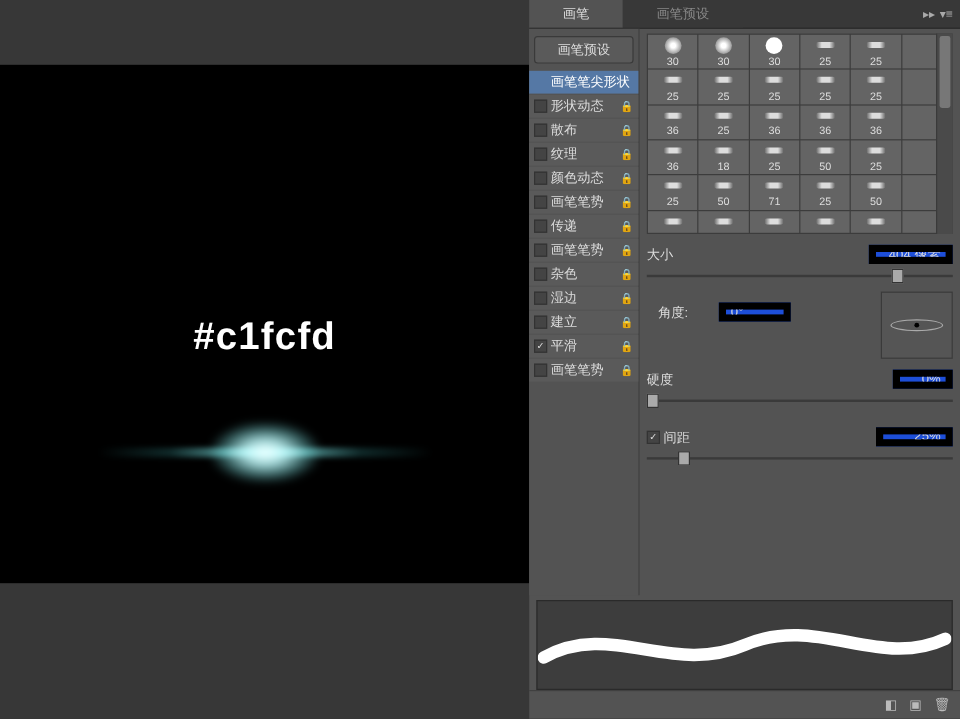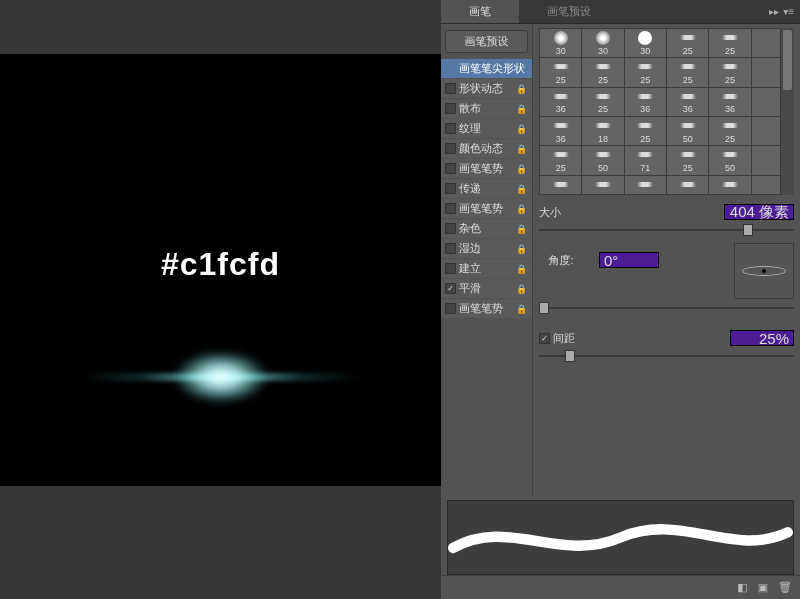--- a/index.html
+++ b/index.html
@@ -1,20 +1,20 @@
 <!DOCTYPE html>
 <html><head>
 <meta charset="utf-8">
 <style>
 * { margin:0; padding:0; box-sizing:border-box; font-family:"Microsoft YaHei",sans-serif; }
 body { background:#373737; width:800px; height:599px; overflow:hidden; position:relative; }
 .canvas-area { position:absolute; left:0; top:54px; width:441px; height:432px; background:#000; overflow:hidden; }
 .glow { position:absolute; left:50%; top:323px; transform:translate(-50%,-50%); width:420px; height:8px; background:radial-gradient(ellipse 200px 40px at center,rgba(193,252,253,0.95) 0%,rgba(120,220,220,0.6) 18%,rgba(60,160,160,0.25) 40%,transparent 70%); filter:blur(2px); }
 .glow::after { content:""; position:absolute; left:50%; top:50%; transform:translate(-50%,-50%); width:90px; height:50px; background:radial-gradient(ellipse at center,rgba(240,255,255,1) 0%,rgba(193,252,253,0.9) 25%,rgba(120,220,220,0.4) 55%,transparent 75%); filter:blur(3px); }
-.color-text { position:absolute; left:50%; top:192px; transform:translateX(-50%); color:#fff; font-size:32px; font-weight:bold; letter-spacing:1px; }
+.color-text { position:absolute; left:50%; top:208px; transform:translateX(-50%); color:#fff; font-size:32px; font-weight:bold; letter-spacing:1px; }
 .panel { position:absolute; right:0; top:0; width:359px; height:599px; background:#535353; display:flex; flex-direction:column; font-size:11px; color:#ddd; }
 .panel-tabs { height:24px; background:#383838; display:flex; align-items:stretch; border-bottom:1px solid #2a2a2a; }
 .tab { padding:4px 28px; background:#535353; cursor:pointer; display:flex; align-items:center; }
 .tab.inactive { background:#383838; color:#888; }
 .tab-right { margin-left:auto; display:flex; align-items:center; gap:4px; padding-right:6px; }
 .mini-icon { color:#aaa; font-size:10px; cursor:pointer; }
 .panel-body { display:flex; flex:1; }
 .left-col { width:92px; background:#535353; border-right:1px solid #404040; }
 .preset-btn { margin:6px 4px; padding:3px 0; text-align:center; border:1px solid #3a3a3a; background:#5a5a5a; border-radius:3px; cursor:pointer; }
 .option-row { display:flex; align-items:center; height:19px; padding:4px 4px; cursor:pointer; background:#5a5a5a; margin:0 0 1px 0; }
@@ -25,21 +25,21 @@
 .right-col { flex:1; display:flex; flex-direction:column; padding:4px 6px; }
 .thumbs { display:grid; grid-template-columns:repeat(6,1fr); gap:1px; background:#3c3c3c; padding:1px; height:167px; overflow:hidden; position:relative; }
 .thumb { background:#646464; display:flex; flex-direction:column; align-items:center; justify-content:center; cursor:pointer; }
 .thumb .shape { width:18px; height:14px; display:flex; align-items:center; justify-content:center; }
 .thumb .sz { font-size:9px; color:#ddd; margin-top:1px; }
 .circle-soft { width:14px; height:14px; border-radius:50%; background:radial-gradient(circle,#fff 20%,#999 70%,transparent 100%); }
 .circle-hard { width:14px; height:14px; border-radius:50%; background:#fff; }
 .flat { width:16px; height:5px; background:linear-gradient(90deg,transparent,#ddd 30%,#ddd 70%,transparent); border-radius:2px; }
 .ctrl-row { display:flex; align-items:center; margin-top:8px; height:18px; }
 .ctrl-label { width:40px; }
-.ctrl-input { width:70px; height:16px; background:#4c1d95; border:1px solid #000000; color:#ddd; font-size:15px; padding:0 4px; text-align:right; }
+.ctrl-input { width:70px; height:16px; background:#1d4ed8; border:6px solid #000000; color:#ddd; font-size:11px; padding:0 4px; text-align:right; }
 .slider { position:relative; height:14px; margin-top:2px; }
 .slider-track { position:absolute; top:6px; left:0; right:0; height:2px; background:#3a3a3a; }
 .slider-thumb { position:absolute; top:1px; width:10px; height:12px; background:#aaa; border:1px solid #333; transform:translateX(-50%); }
 .checkbox-inline { display:flex; align-items:center; gap:3px; margin-right:12px; }
 .checkbox-inline .cb { width:11px; height:11px; border:1px solid #333; background:#444; display:flex; align-items:center; justify-content:center; font-size:8px; color:#ddd; }
 .angle-box { width:60px; height:56px; border:1px solid #3a3a3a; background:#555; display:flex; align-items:center; justify-content:center; margin-left:auto; }
 .angle-circle { width:44px; height:10px; border:1px solid #aaa; border-radius:50%; position:relative; }
 .angle-circle::after { content:""; position:absolute; left:50%; top:50%; width:4px; height:4px; background:#000; border-radius:50%; transform:translate(-50%,-50%); }
 .preview { margin:4px 6px 0 6px; height:75px; background:#3d3d3d; border:1px solid #2a2a2a; display:flex; align-items:center; justify-content:center; overflow:hidden; }
 .preview svg { width:100%; height:100%; }
@@ -359,20 +359,25 @@
         <div style="flex:1;">
           <div class="ctrl-row">
             <span style="width:44px; text-align:center; margin-right:16px;">角度:</span>
             <input class="ctrl-input" style="width: 60px; text-align: left;" value="0°">
           </div>
         </div>
         <div class="angle-box">
             <div class="angle-circle"></div>
           </div>
       </div>
+      <div class="ctrl-row" style="margin-top:8px;">
+        <span class="ctrl-label">硬度</span>
+        <span style="flex:1"></span>
+        <input class="ctrl-input" style="width: 50px;" value="0%">
+      </div>
       <div class="slider">
           <div class="slider-track"></div>
           <div class="slider-thumb" style="left:2%"></div>
         </div>
       <div class="ctrl-row" style="margin-top:14px;">
         <div class="checkbox-inline">
             <span class="cb">✓</span>
             <span>间距</span>
           </div>
         <span style="flex:1"></span>

